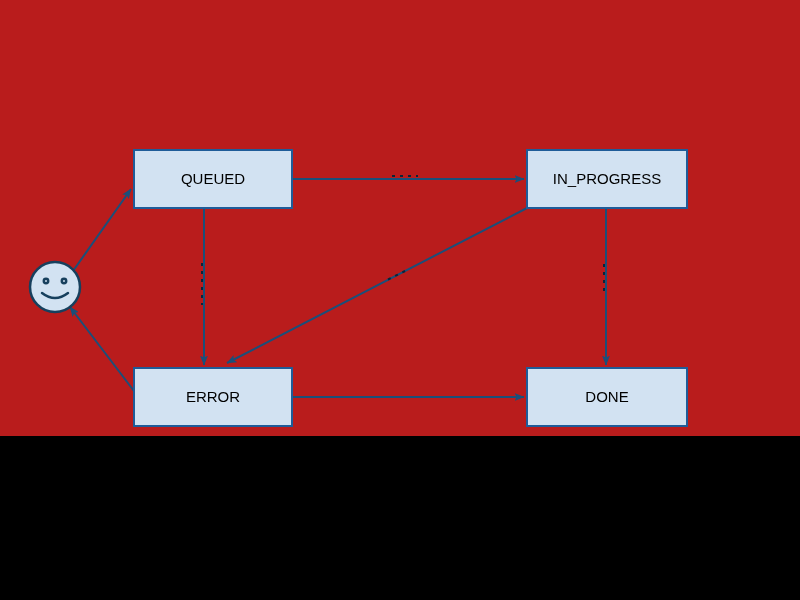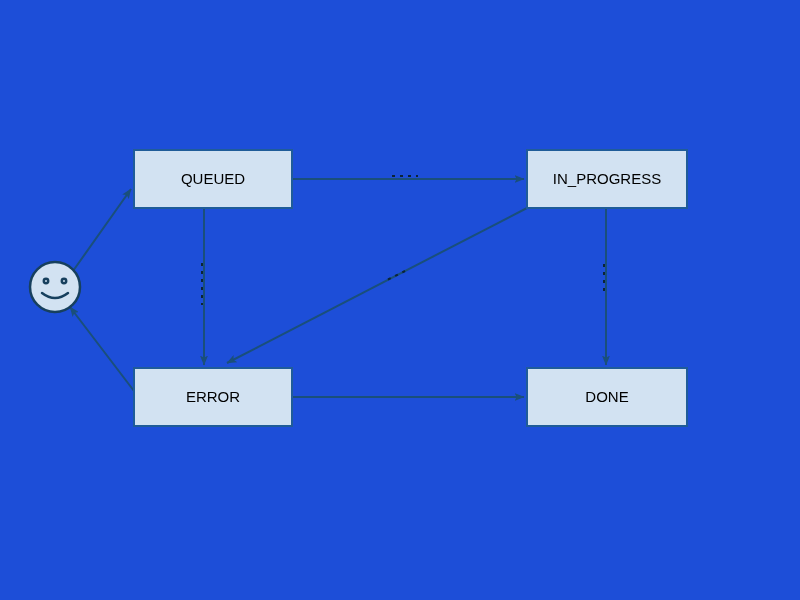--- a/index.html
+++ b/index.html
@@ -10,22 +10,22 @@
   }
   body {
     width: 800px;
     height: 600px;
     overflow: hidden;
     font-family: "Liberation Sans", sans-serif;
   }
   #diagram-canvas {
     position: relative;
     width: 800px;
-    height: 600px;
-    background: #1d4ed8;
+    height: 436px;
+    background: #b91c1c;
   }
   #diagram-svg {
     position: absolute;
     left: 0;
     top: 0;
     width: 800px;
     height: 600px;
     display: block;
   }
   .node-box {

